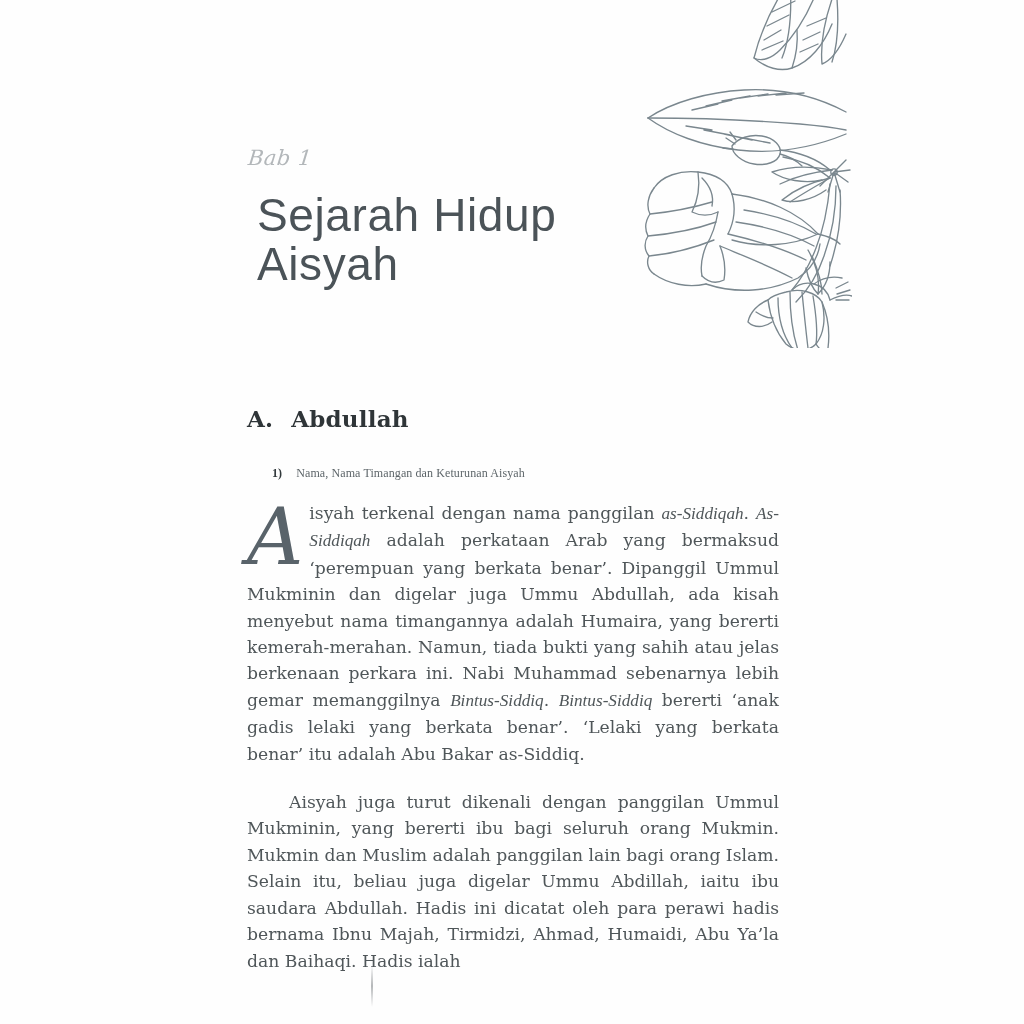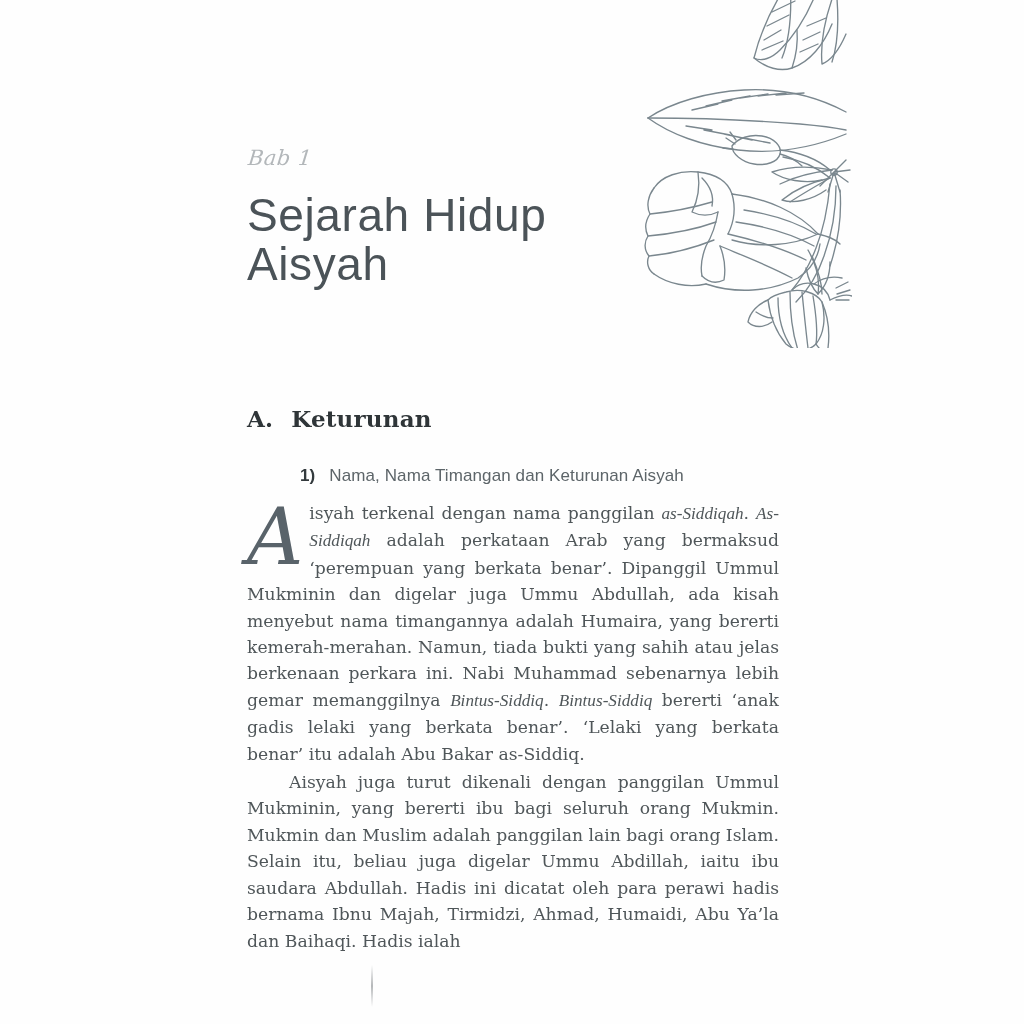--- a/index.html
+++ b/index.html
@@ -55,21 +55,21 @@
     transform: skewX(-6deg);
     transform-origin: left bottom;
   }
   #chapter-title {
     font-family: "Liberation Sans", sans-serif;
     font-weight: 300;
     font-size: 46px;
     line-height: 1.07;
     letter-spacing: 0.6px;
     color: #4b5358;
-    margin: 0;
+    margin: 10px;
     white-space: pre-line;
   }
 
   
   #section-a {
     position: absolute;
     left: 247px;
     top: 405px;
     width: 540px;
     font-family: "DejaVu Serif", serif;
@@ -79,25 +79,24 @@
     letter-spacing: 0.2px;
   }
   #section-a .sec-letter { margin-right: 18px; }
 
   
   #subsection-1 {
     position: absolute;
     left: 272px;
     top: 466px;
     width: 520px;
-    font-family: Liberation Sans, sans-serif;
-    font-size: 17px;
+    font-family: Liberation Serif, serif;
+    font-size: 12px;
     color: #5d6569;
     letter-spacing: 0.1px;
-    margin-left: 28px;
   }
   #subsection-1 .sub-num {
     font-weight: bold;
     color: #333a3d;
     margin-right: 14px;
   }
 
   
   #body-copy {
     position: absolute;
@@ -108,21 +107,21 @@
     font-family: "DejaVu Serif", serif;
     font-size: 17.2px;
     line-height: 26.4px;
     text-align: justify;
     text-justify: inter-word;
   }
   #body-copy p {
     margin: 0;
   }
   #body-copy p + p {
-    margin-top: 2px;
+    margin-top: 22px;
     text-indent: 42px;
   }
   #dropcap {
     float: left;
     font-family: "DejaVu Serif", serif;
     font-style: italic;
     font-size: 78px;
     line-height: 0.80;
     color: #59636a;
     margin: 6px 6px 0 0;
@@ -236,21 +235,21 @@
     </svg>
   </div>
 
   <div id="chapter-head">
     <div id="chapter-label">Bab 1</div>
     <h1 id="chapter-title">Sejarah Hidup
 Aisyah</h1>
   </div>
 
   <div id="section-a">
-    <span class="sec-letter">A.</span><span>Keturunan</span>
+    <span class="sec-letter">A.</span><span>Abdullah</span>
   </div>
 
   <div id="subsection-1">
     <span class="sub-num">1)</span><span>Nama, Nama Timangan dan Keturunan Aisyah</span>
   </div>
 
   <div id="body-copy">
     <p><span id="dropcap">A</span><span>isyah terkenal dengan nama panggilan </span><em class="ital">as-Siddiqah</em><span>. </span><em class="ital">As-Siddiqah</em><span> adalah perkataan Arab yang bermaksud ‘perempuan yang berkata benar’. Dipanggil Ummul Mukminin dan digelar juga Ummu Abdullah, ada kisah menyebut nama timangannya adalah Humaira, yang bererti kemerah-merahan. Namun, tiada bukti yang sahih atau jelas berkenaan perkara ini. Nabi Muhammad sebenarnya lebih gemar memanggilnya </span><em class="ital">Bintus-Siddiq</em><span>. </span><em class="ital">Bintus-Siddiq</em><span> bererti ‘anak gadis lelaki yang berkata benar’. ‘Lelaki yang berkata benar’ itu adalah Abu Bakar as-Siddiq.</span></p>
 
     <p>Aisyah juga turut dikenali dengan panggilan Ummul Mukminin, yang bererti ibu bagi seluruh orang Mukmin. Mukmin dan Muslim adalah panggilan lain bagi orang Islam. Selain itu, beliau juga digelar Ummu Abdillah, iaitu ibu saudara Abdullah. Hadis ini dicatat oleh para perawi hadis bernama Ibnu Majah, Tirmidzi, Ahmad, Humaidi, Abu Ya’la dan Baihaqi. Hadis ialah</p>

